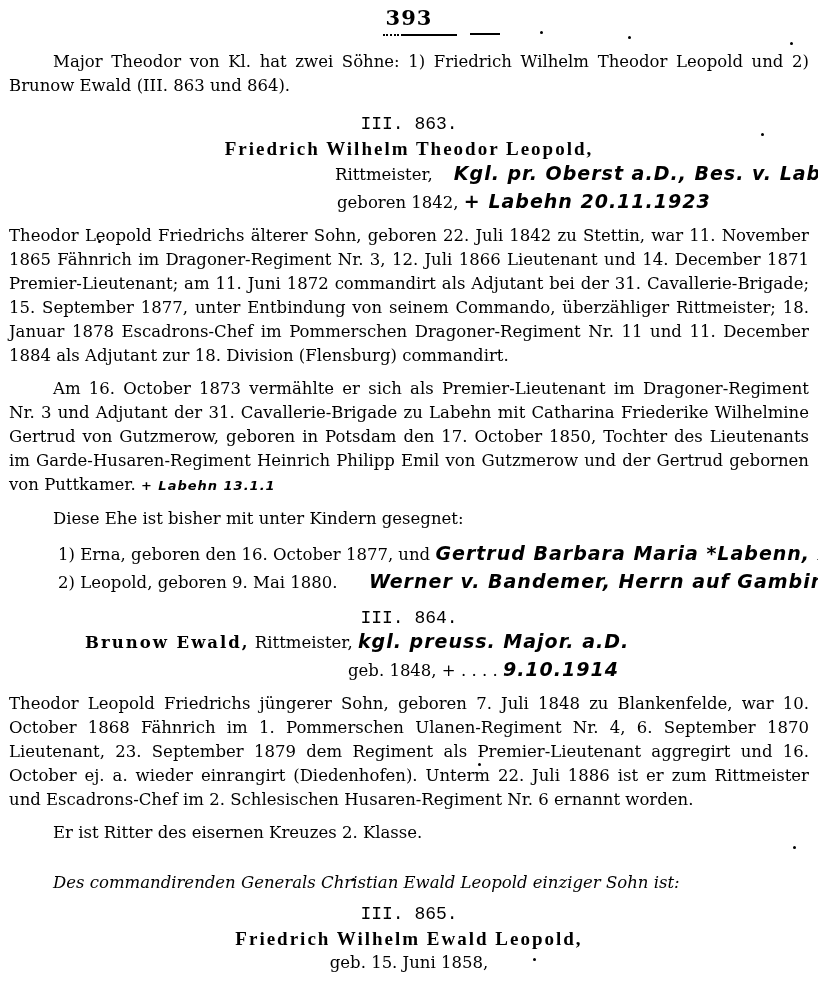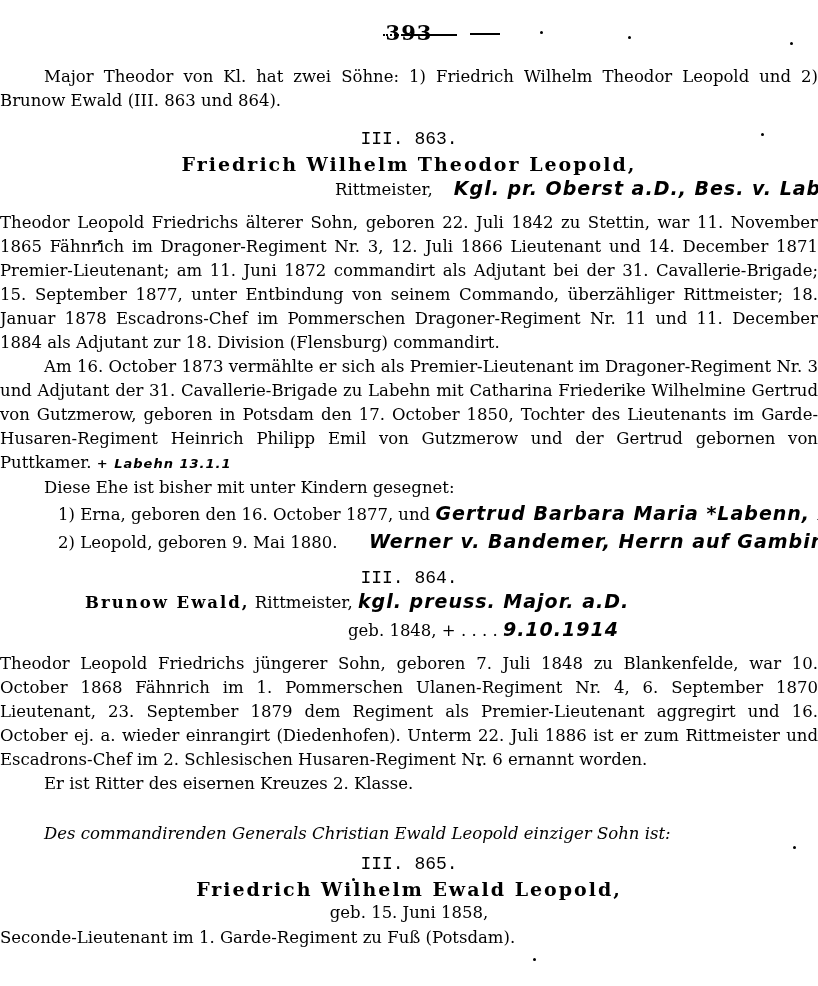--- a/index.html
+++ b/index.html
@@ -16,43 +16,44 @@
     width: 818px; height: 986px;
     overflow: hidden;
   }
   
   .print { font-family: "DejaVu Serif", serif; }
   .page-number {
     text-align: center;
     font-weight: bold;
     font-size: 21px;
     letter-spacing: 1px;
-    padding-top: 20px;
+    padding-top: 5px;
   }
   .pn-rule { position: absolute; background: #000; height: 2px; }
   .pn-rule-dots { position: absolute; height: 0; border-top: 2px dotted #000; }
   .para {
     font-size: 16.5px;
     line-height: 24px;
     text-align: justify;
-    margin: 0;
+    margin: 9px;
   }
   .indent { text-indent: 44px; }
   .section-heading {
     text-align: center;
     font-size: 18px;
     margin: 0;
     font-family: Liberation Mono, monospace;
   }
   .name-heading {
     text-align: center;
     font-weight: bold;
     font-size: 19px;
     letter-spacing: 2px;
     margin: 0;
+    font-family: Liberation Serif, serif;
   }
   .offset-line {
     white-space: nowrap;
     font-size: 16.5px;
     line-height: 26px;
     margin: 0;
   }
   .bold-sperr { font-weight: bold; letter-spacing: 2px; }
   .center-line {
     text-align: center;
@@ -102,20 +103,21 @@
   <div class="pn-rule" style="left:401px; top:34px; width:56px;"></div>
   <div class="pn-rule" style="left:470px; top:33px; width:30px;"></div>
 
   <p class="para print indent mt-intro">Major Theodor von Kl. hat zwei Söhne: 1) Friedrich Wilhelm Theodor Leopold und 2) Brunow Ewald (III. 863 und 864).</p>
 
   <p class="section-heading print mt-h863">III. 863.</p>
   <p class="name-heading print mt-name">Friedrich Wilhelm Theodor Leopold,</p>
 
   <p class="offset-line print pl-rank863"><span>Rittmeister,</span>&nbsp;&nbsp;&nbsp;&nbsp;<span class="handwriting">Kgl. pr. Oberst a.D., Bes. v. Laben.</span></p>
 
+  <p class="offset-line print pl-born863"><span>geboren 1842,</span> <span class="handwriting">+ Labehn 20.11.1923</span></p>
 
   <p class="para print mt-bio">Theodor Leopold Friedrichs älterer Sohn, geboren 22. Juli 1842 zu Stettin, war 11. November 1865 Fähnrich im Dragoner-Regiment Nr. 3, 12. Juli 1866 Lieutenant und 14. December 1871 Premier-Lieutenant; am 11. Juni 1872 commandirt als Adjutant bei der 31. Cavallerie-Brigade; 15. September 1877, unter Entbindung von seinem Commando, überzähliger Rittmeister; 18. Januar 1878 Escadrons-Chef im Pommerschen Dragoner-Regiment Nr. 11 und 11. December 1884 als Adjutant zur 18. Division (Flensburg) commandirt.</p>
 
   <p class="para print indent"><span>Am 16. October 1873 vermählte er sich als Premier-Lieutenant im Dragoner-Regiment Nr. 3 und Adjutant der 31. Cavallerie-Brigade zu Labehn mit Catharina Friederike Wilhelmine Gertrud von Gutzmerow, geboren in Potsdam den 17. October 1850, Tochter des Lieutenants im Garde-Husaren-Regiment Heinrich Philipp Emil von Gutzmerow und der Gertrud gebornen von Puttkamer.</span> <span class="handwriting hw-small">+ Labehn 13.1.1</span></p>
 
   <p class="para print indent">Diese Ehe ist bisher mit unter Kindern gesegnet:</p>
 
   <p class="offset-line print pl-child"><span>1) Erna, geboren den 16. October 1877, und</span> <span class="handwriting">Gertrud Barbara Maria *Labenn, x</span></p>
   <p class="offset-line print pl-child"><span>2) Leopold, geboren 9. Mai 1880.</span>&nbsp;&nbsp;&nbsp;&nbsp;&nbsp;&nbsp;<span class="handwriting">Werner v. Bandemer, Herrn auf Gambin u</span></p>
 

